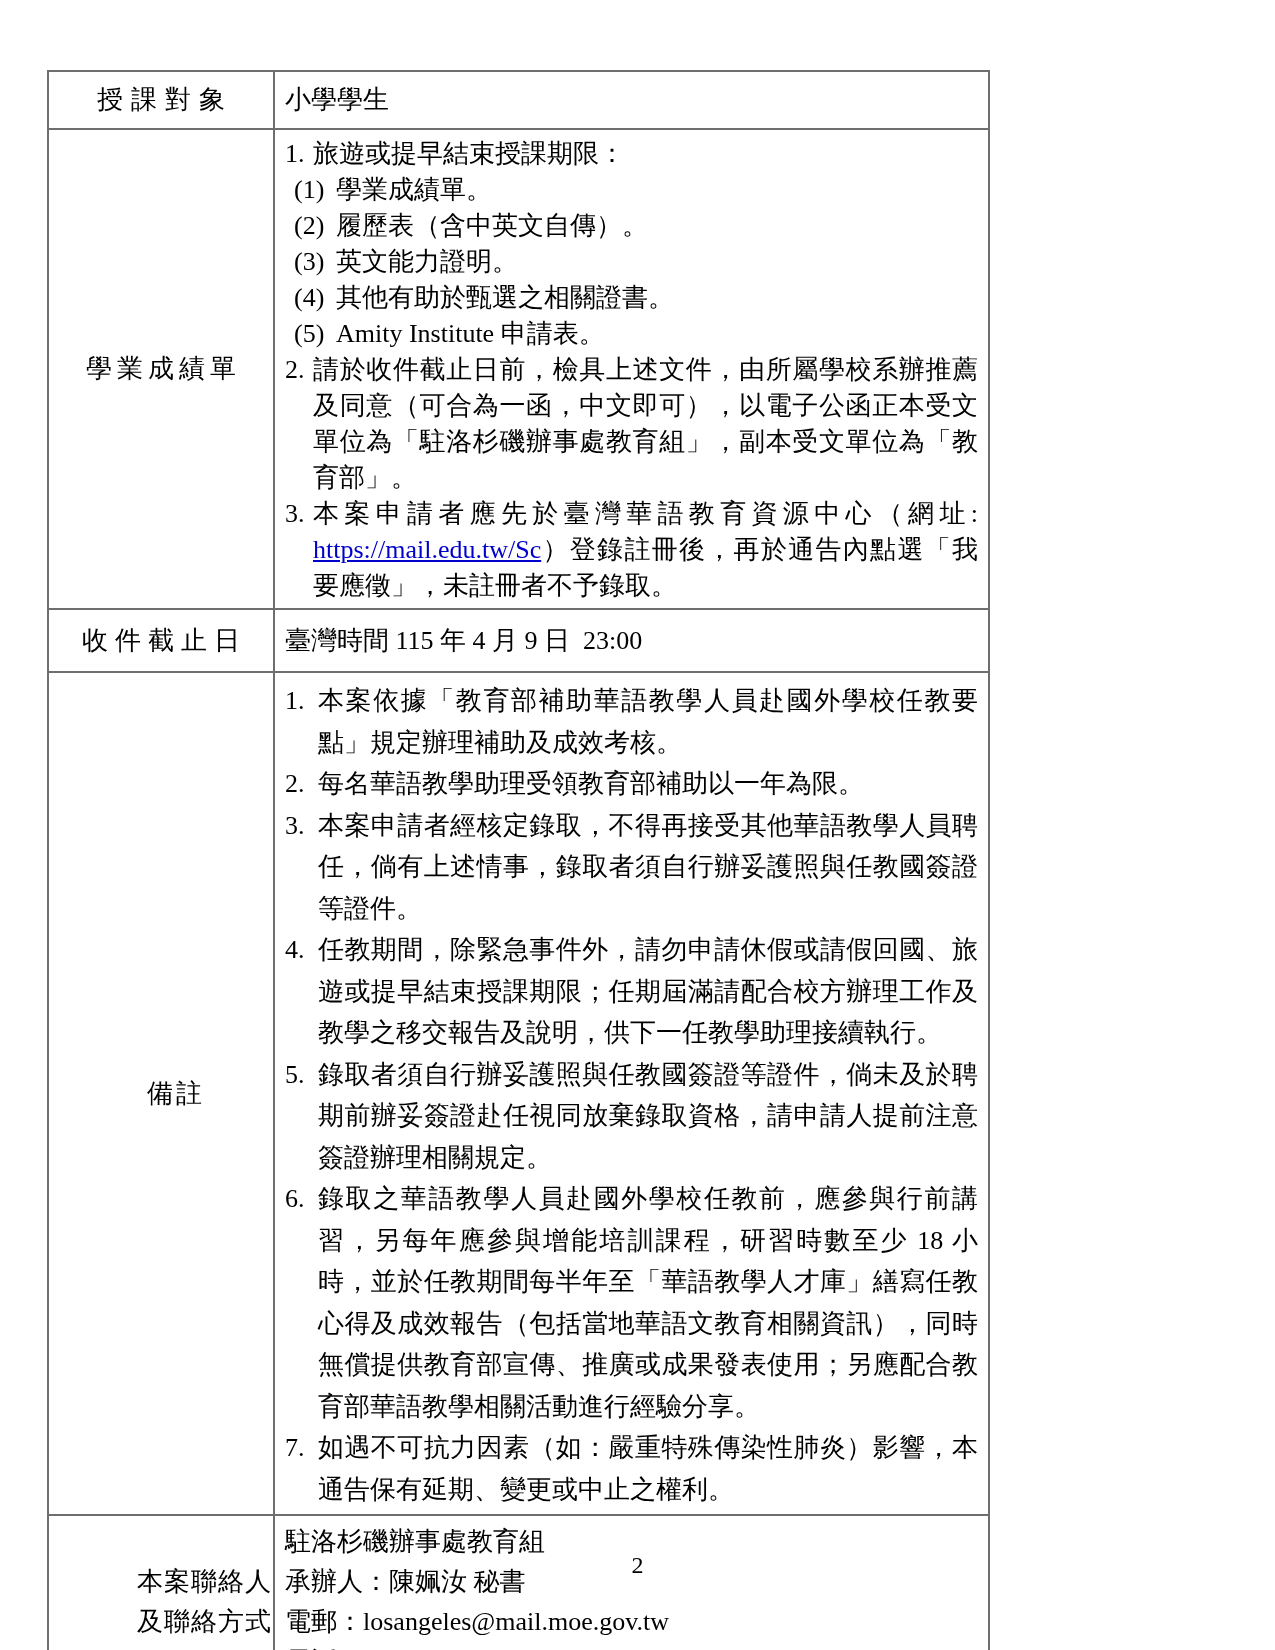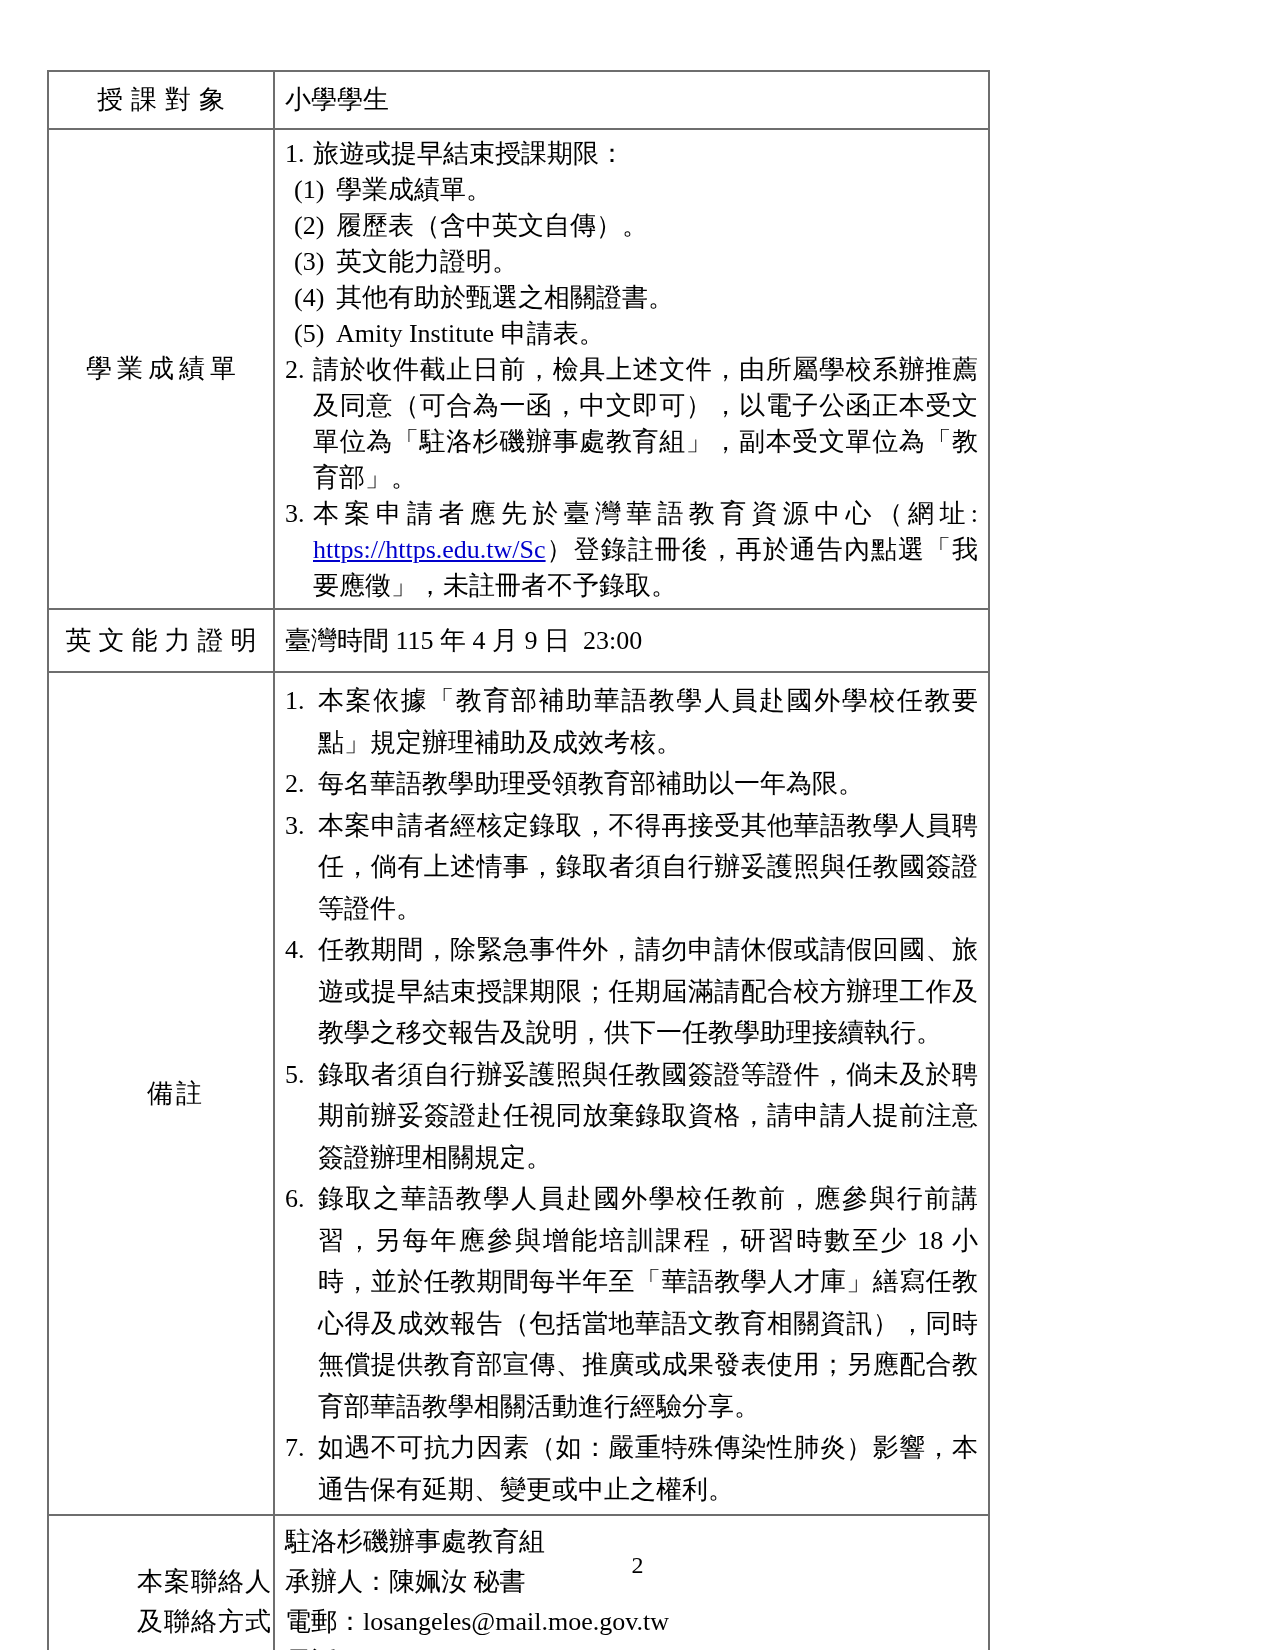--- a/index.html
+++ b/index.html
@@ -106,27 +106,27 @@
           <div class="item sub">
             <span class="num">(5)</span>
             <span class="txt">Amity Institute 申請表。</span>
           </div>
           <div class="item">
             <span class="num">2.</span>
             <span class="txt">請於收件截止日前，檢具上述文件，由所屬學校系辦推薦及同意（可合為一函，中文即可），以電子公函正本受文單位為「駐洛杉磯辦事處教育組」，副本受文單位為「教育部」。</span>
           </div>
           <div class="item">
             <span class="num">3.</span>
-            <span class="txt">本案申請者應先於臺灣華語教育資源中心（網址: <a class="doclink" href="#">https://https.edu.tw/Sc</a>）登錄註冊後，再於通告內點選「我要應徵」，未註冊者不予錄取。</span>
+            <span class="txt">本案申請者應先於臺灣華語教育資源中心（網址: <a class="doclink" href="#">https://mail.edu.tw/Sc</a>）登錄註冊後，再於通告內點選「我要應徵」，未註冊者不予錄取。</span>
           </div>
         </td>
     </tr>
     <tr class="r3">
       <td class="label-cell">
-          <div class="lab-line">英文能力證明</div>
+          <div class="lab-line">收件截止日</div>
         </td>
       <td class="content-cell">
           <div class="line">臺灣時間 115 年 4 月 9 日  23:00</div>
         </td>
     </tr>
     <tr class="r4">
       <td class="label-cell">
           <div class="lab-line">備註</div>
         </td>
       <td class="content-cell">

